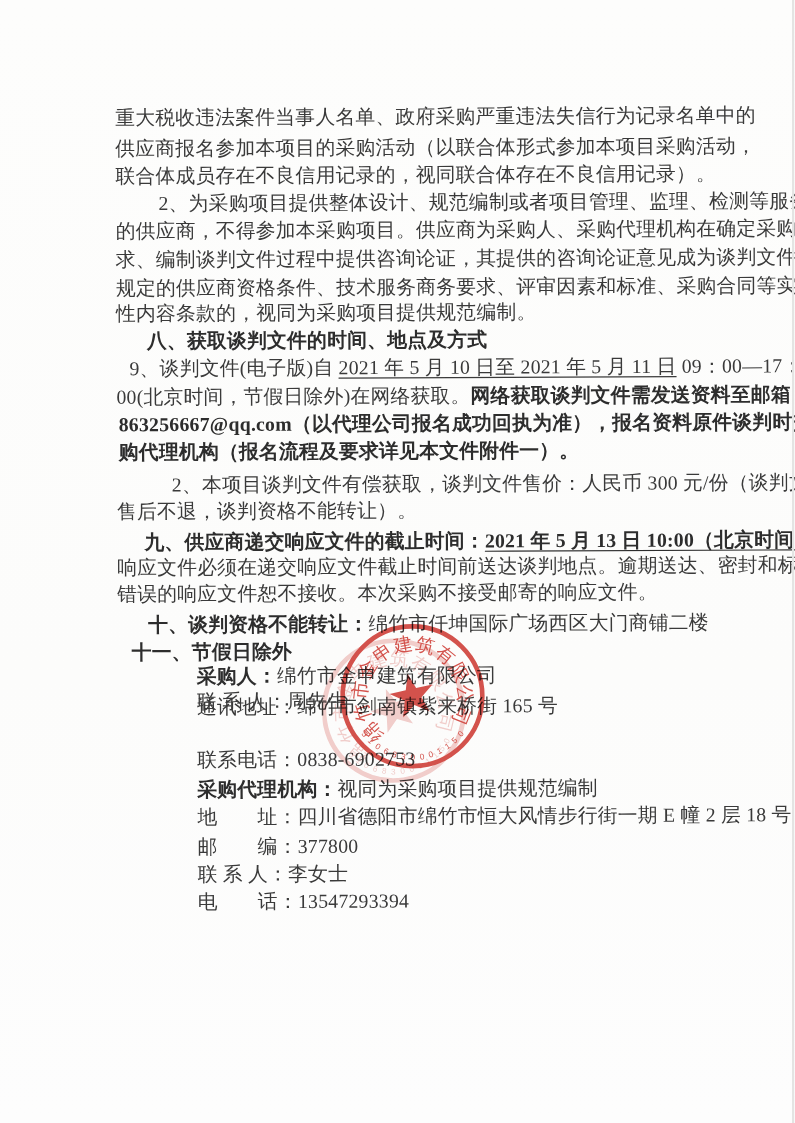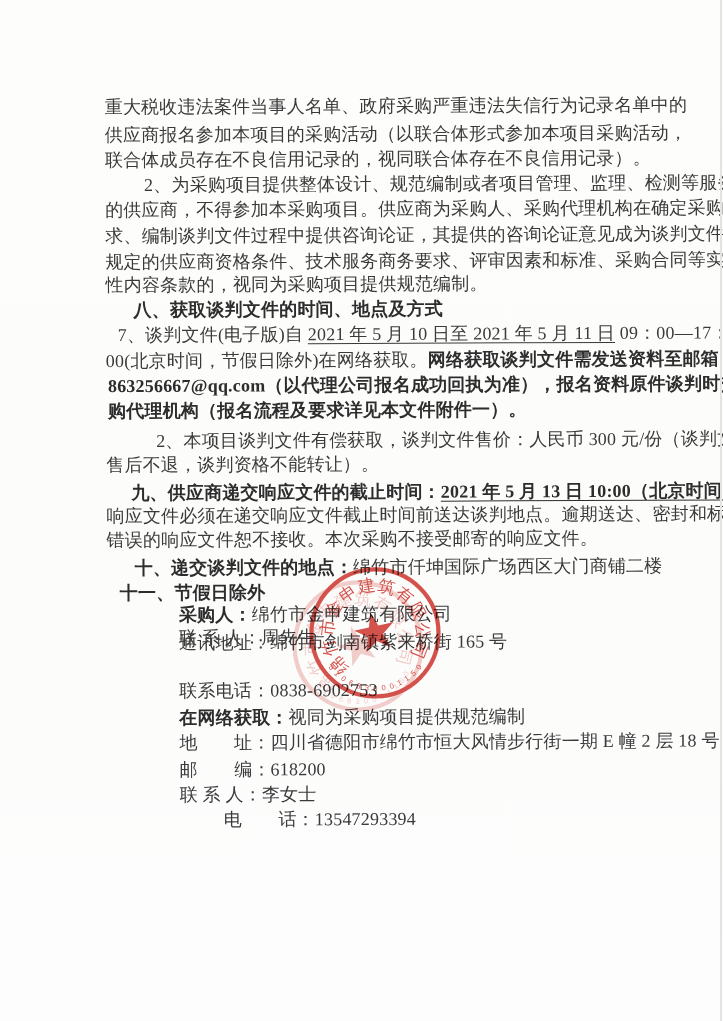--- a/index.html
+++ b/index.html
@@ -33,40 +33,40 @@
     <div id="docBody">
         <div class="line" style="top: 95px; left: 106px;"><span class="">重大税收违法案件当事人名单、政府采购严重违法失信行为记录名单中的</span></div>
         <div class="line" style="top: 123px; left: 106px;"><span class="">供应商报名参加本项目的采购活动（以联合体形式参加本项目采购活动，</span></div>
         <div class="line" style="top: 148px; left: 106px;"><span class="">联合体成员存在不良信用记录的，视同联合体存在不良信用记录）。</span></div>
         <div class="line" style="top: 173px; left: 145px;"><span class="">2、为采购项目提供整体设计、规范编制或者项目管理、监理、检测等服务</span></div>
         <div class="line" style="top: 198px; left: 106px;"><span class="">的供应商，不得参加本采购项目。供应商为采购人、采购代理机构在确定采购需</span></div>
         <div class="line" style="top: 224px; left: 106px;"><span class="">求、编制谈判文件过程中提供咨询论证，其提供的咨询论证意见成为谈判文件中</span></div>
         <div class="line" style="top: 250px; left: 106px;"><span class="">规定的供应商资格条件、技术服务商务要求、评审因素和标准、采购合同等实质</span></div>
         <div class="line" style="top: 273px; left: 106px;"><span class="">性内容条款的，视同为采购项目提供规范编制。</span></div>
         <div class="line" style="top: 298px; left: 134px;"><span class="b ">八、获取谈判文件的时间、地点及方式</span></div>
-        <div class="line" style="top: 323px; left: 118px;"><span class="">7、谈判文件(电子版)自 </span><span class="u">2021 年 5 月 10 日至 2021 年 5 月 11 日</span><span class=""> 09：00—17：</span></div>
+        <div class="line" style="top: 323px; left: 118px;"><span class="">9、谈判文件(电子版)自 </span><span class="u">2021 年 5 月 10 日至 2021 年 5 月 11 日</span><span class=""> 09：00—17：</span></div>
         <div class="line" style="top: 349px; left: 106px;"><span class="">00(北京时间，节假日除外)在网络获取。</span><span class="b ">网络获取谈判文件需发送资料至邮箱：</span></div>
         <div class="line" style="top: 374px; left: 108px;"><span class="b ">863256667@qq.com（以代理公司报名成功回执为准），报名资料原件谈判时交采</span></div>
         <div class="line" style="top: 399px; left: 108px;"><span class="b ">购代理机构（报名流程及要求详见本文件附件一）。</span></div>
         <div class="line" style="top: 429px; left: 156px;"><span class="">2、本项目谈判文件有偿获取，谈判文件售价：人民币 300 元/份（谈判文件</span></div>
         <div class="line" style="top: 453px; left: 106px;"><span class="">售后不退，谈判资格不能转让）。</span></div>
         <div class="line" style="top: 481px; left: 131px;"><span class="b ">九、供应商递交响应文件的截止时间：</span><span class="b u">2021 年 5 月 13 日 10:00（北京时间）</span></div>
         <div class="line" style="top: 504px; left: 106px;"><span class="">响应文件必须在递交响应文件截止时间前送达谈判地点。逾期送达、密封和标注</span></div>
         <div class="line" style="top: 528px; left: 106px;"><span class="">错误的响应文件恕不接收。本次采购不接受邮寄的响应文件。</span></div>
-        <div class="line" style="top: 556px; left: 134px;"><span class="b ">十、递交谈判文件的地点：</span><span class="">绵竹市仟坤国际广场西区大门商铺二楼</span></div>
+        <div class="line" style="top: 556px; left: 134px;"><span class="b ">十、谈判资格不能转让：</span><span class="">绵竹市仟坤国际广场西区大门商铺二楼</span></div>
         <div class="line" style="top: 581px; left: 119px;"><span class="b ">十一、节假日除外</span></div>
         <div class="line" style="top: 603px; left: 178px;"><span class="b ">采购人：</span><span class="">绵竹市金申建筑有限公司</span></div>
         <div class="line" style="top: 631px; left: 178px;"><span class="">通讯地址：绵竹市剑南镇紫来桥街 165 号</span></div>
         <div class="line" style="top: 626px; left: 178px;"><span class="">联 系 人：周先生</span></div>
         <div class="line" style="top: 679px; left: 178px;"><span class="">联系电话：0838-6902753</span></div>
-        <div class="line" style="top: 706px; left: 178px;"><span class="b ">在网络获取：</span><span class="">视同为采购项目提供规范编制</span></div>
+        <div class="line" style="top: 706px; left: 178px;"><span class="b ">采购代理机构：</span><span class="">视同为采购项目提供规范编制</span></div>
         <div class="line" style="top: 731px; left: 178px;"><span class="">地　　址：四川省德阳市绵竹市恒大风情步行街一期 E 幢 2 层 18 号</span></div>
-        <div class="line" style="top: 758px; left: 178px;"><span class="">邮　　编：618200</span></div>
+        <div class="line" style="top: 758px; left: 178px;"><span class="">邮　　编：377800</span></div>
         <div class="line" style="top: 783px; left: 178px;"><span class="">联 系 人：李女士</span></div>
-        <div class="line" style="top: 808px; left: 178px; margin-left: 44px;"><span class="">电　　话：13547293394</span></div>
+        <div class="line" style="top: 808px; left: 178px;"><span class="">电　　话：13547293394</span></div>
       </div>
 
     <svg class="seal" id="sealSvg" viewBox="0 0 164 164" xmlns="http://www.w3.org/2000/svg">
       <g id="seal-main">
         <circle cx="82" cy="82" r="63.5" fill="none" stroke="#d0453e" stroke-width="4.2"></circle>
         <path fill="#d0453e" transform="translate(82,82) rotate(-12)" d="M0,-21 L4.82,-6.63 L19.97,-6.49 L7.8,2.53 L12.34,16.99 L0,8.2 L-12.34,16.99 L-7.8,2.53 L-19.97,-6.49 L-4.82,-6.63 Z"></path>
         <g id="sealCompanyChars">
             <text transform="translate(46.7,113.8) rotate(-132.0)" text-anchor="middle" dominant-baseline="central" font-size="17" fill="#d0453e">绵</text>
             <text transform="translate(36.7,96.4) rotate(-107.6)" text-anchor="middle" dominant-baseline="central" font-size="17" fill="#d0453e">竹</text>
             <text transform="translate(34.8,76.4) rotate(-83.2)" text-anchor="middle" dominant-baseline="central" font-size="17" fill="#d0453e">市</text>

